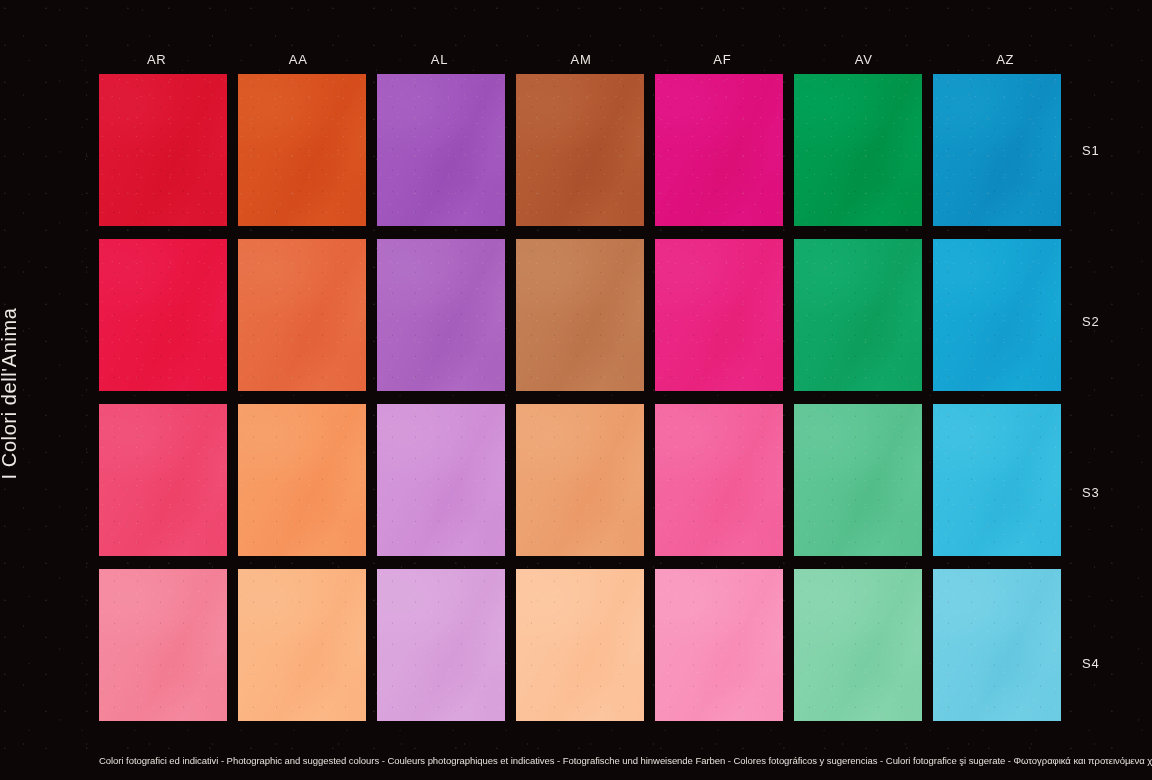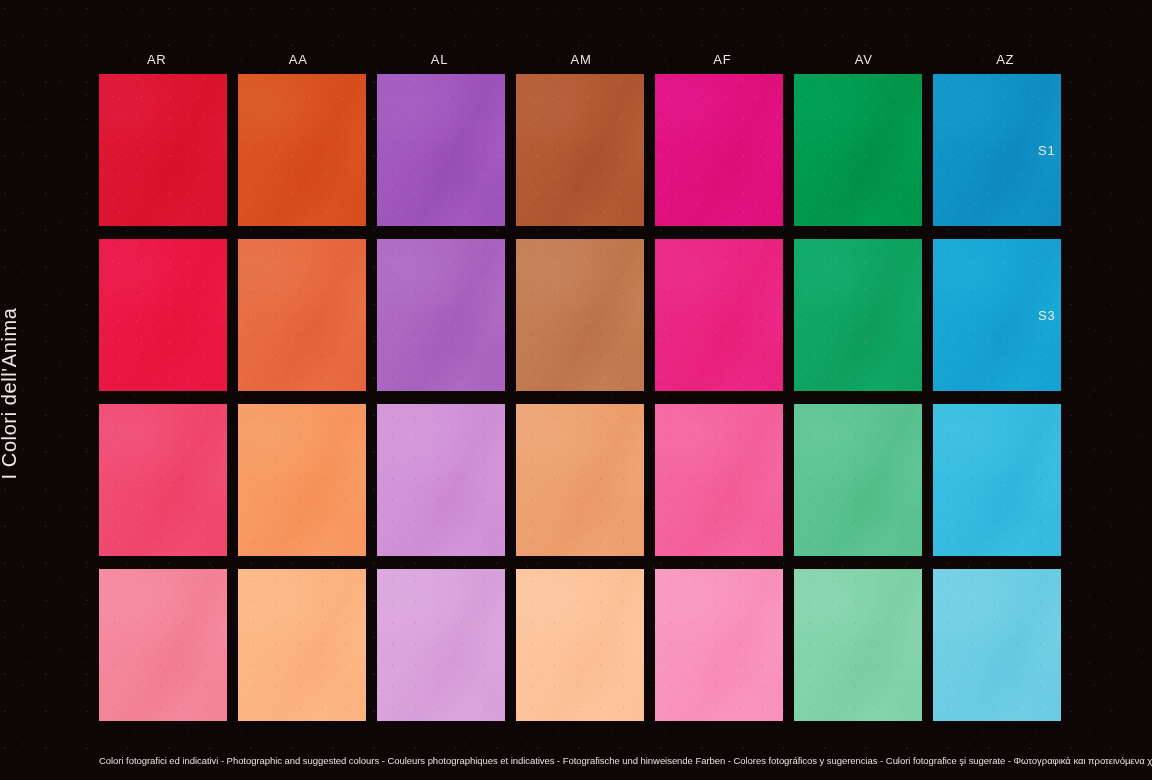--- a/index.html
+++ b/index.html
@@ -118,26 +118,26 @@
     background-image:
       radial-gradient(circle at 20% 30%, rgba(255,255,255,.5) 0 .5px, transparent .8px),
       radial-gradient(circle at 68% 58%, rgba(0,0,0,.45) 0 .5px, transparent .8px),
       radial-gradient(circle at 45% 84%, rgba(255,255,255,.35) 0 .5px, transparent .8px);
     background-size: 17px 19px, 23px 21px, 29px 27px;
   }
 
   
   .row-labels {
     position: absolute;
-    left: 1038px;
+    left: 1082px;
     top: 74px;
     width: 70px;
     display: flex;
     flex-direction: column;
-    gap: 13px;
+    gap: 19px;
   }
   .row-label {
     height: 152px;
     display: flex;
     align-items: center;
     font-size: 13px;
     letter-spacing: .8px;
     color: #ece7e3;
   }
 
@@ -206,20 +206,22 @@
         <div class="swatch" style="background: rgb(218, 164, 221);"></div>
         <div class="swatch" style="background: rgb(252, 196, 156);"></div>
         <div class="swatch" style="background: rgb(249, 149, 189);"></div>
         <div class="swatch" style="background: rgb(131, 211, 171);"></div>
         <div class="swatch" style="background: rgb(111, 206, 228);"></div>
       </div>
     </div>
 
   <div class="row-labels" id="row-labels">
       <div class="row-label">S1</div>
+      <div class="row-label">S2</div>
       <div class="row-label">S3</div>
+      <div class="row-label">S4</div>
     </div>
 
   <div class="footer">Colori fotografici ed indicativi - Photographic and suggested colours - Couleurs photographiques et indicatives - Fotografische und hinweisende Farben -  Colores fotográficos y sugerencias - Culori fotografice şi sugerate - Φωτογραφικά και προτεινόμενα χρώματα.</div>
 
 </div>
 
 <div class="grain"></div>
 
 </body></html>

